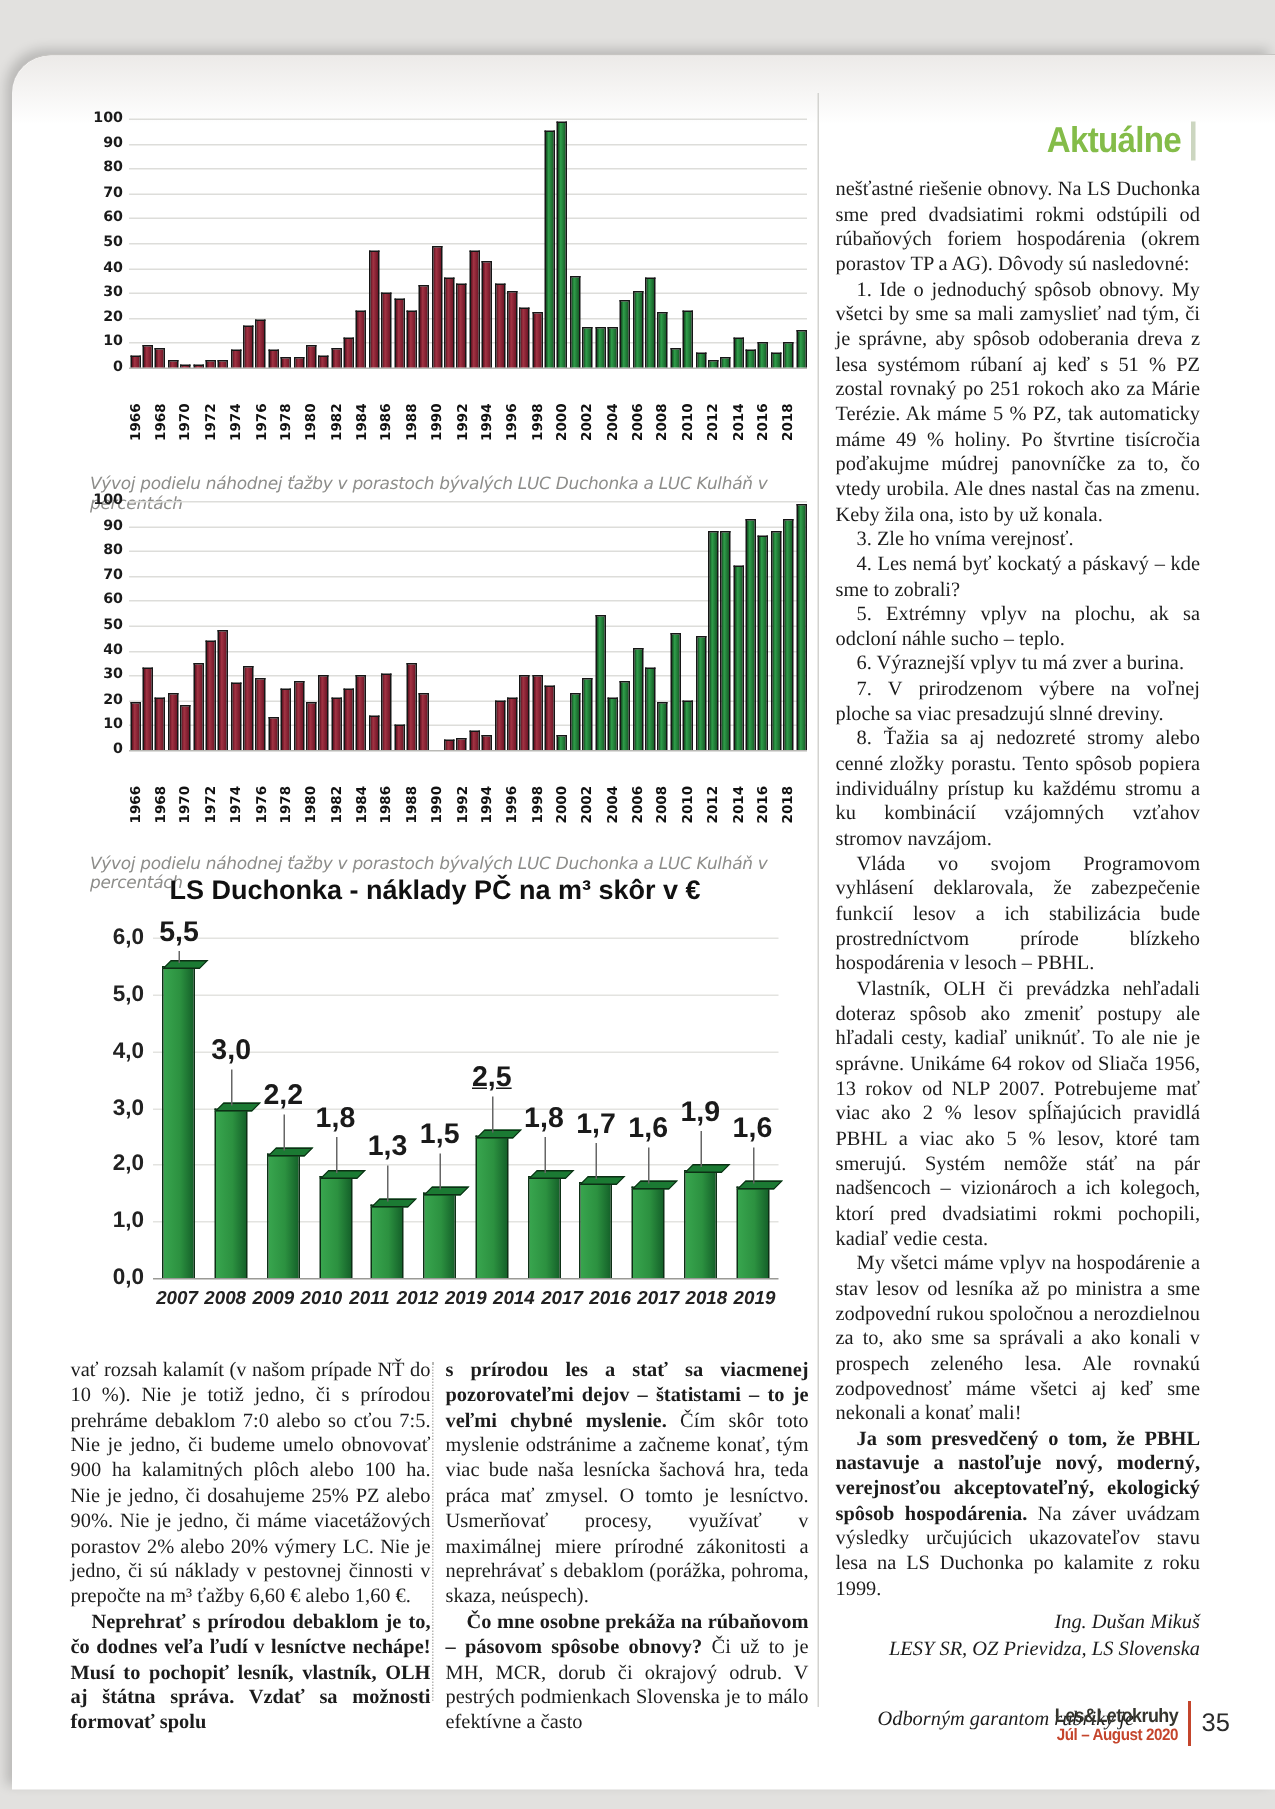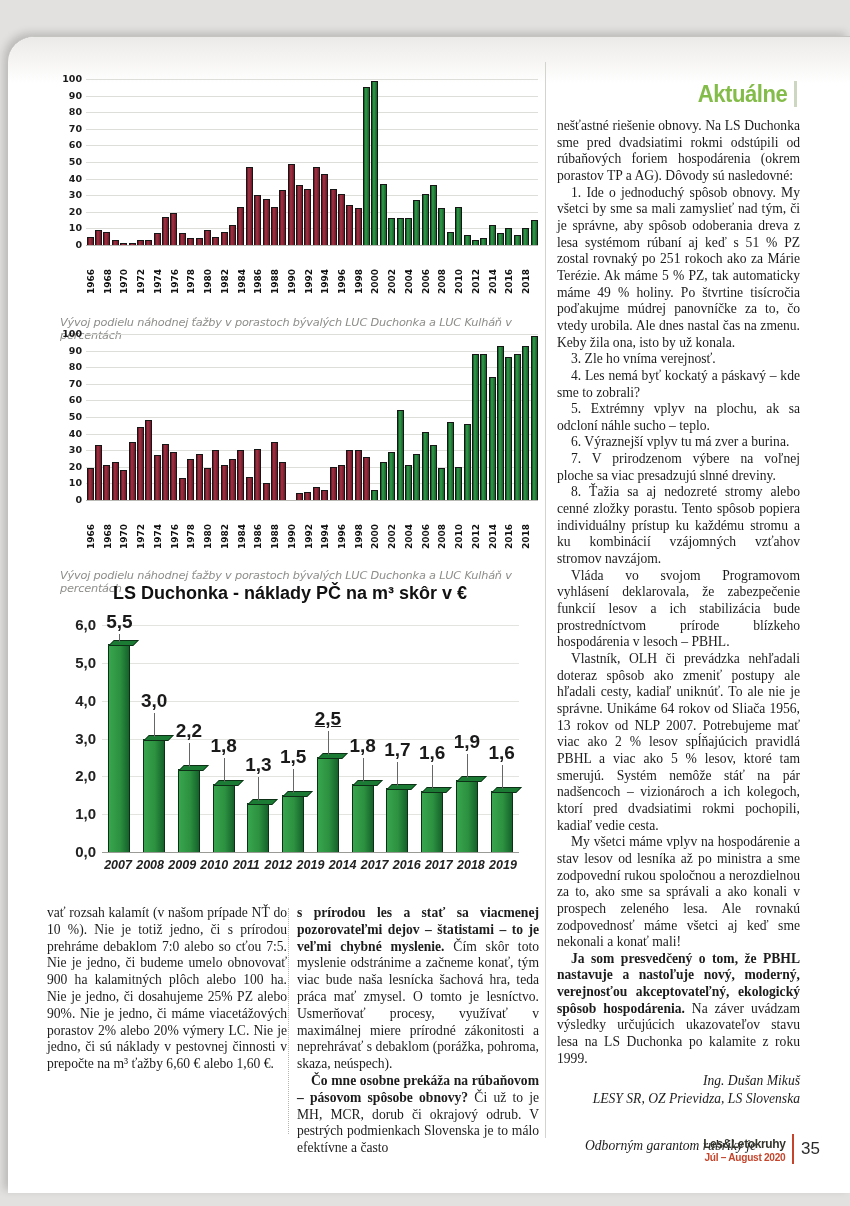--- a/index.html
+++ b/index.html
@@ -833,20 +833,21 @@
         <div class="xslot">2017</div>
         <div class="xslot">2016</div>
         <div class="xslot">2017</div>
         <div class="xslot">2018</div>
         <div class="xslot">2019</div>
       </div>
     </div>
 
   <div class="bodycol" id="leftcol1" style="left:47px;top:905px;width:240px;">
       <p><span>vať rozsah kalamít (v našom prípade NŤ do 10 %). Nie je totiž jedno, či s prírodou prehráme debaklom 7:0 alebo so cťou 7:5. Nie je jedno, či budeme umelo obnovovať 900 ha kalamitných plôch alebo 100 ha. Nie je jedno, či dosahujeme 25% PZ alebo 90%. Nie je jedno, či máme viacetážových porastov 2% alebo 20% výmery LC. Nie je jedno, či sú náklady v pestovnej činnosti v prepočte na m³ ťažby 6,60 € alebo 1,60 €.</span></p>
+      <p class="ind"><span class="b">Neprehrať s prírodou debaklom je to, čo dodnes veľa ľudí v lesníctve nechápe! Musí to pochopiť lesník, vlastník, OLH aj štátna správa. Vzdať sa možnosti formovať spolu</span></p>
     </div>
   <div class="bodycol" id="leftcol2" style="left:297px;top:905px;width:242px;">
       <p><span class="b">s prírodou les a stať sa viacmenej pozorovateľmi dejov – štatistami – to je veľmi chybné myslenie.</span><span> Čím skôr toto myslenie odstránime a začneme konať, tým viac bude naša lesnícka šachová hra, teda práca mať zmysel. O tomto je lesníctvo. Usmerňovať procesy, využívať v maximálnej miere prírodné zákonitosti a neprehrávať s debaklom (porážka, pohroma, skaza, neúspech).</span></p>
       <p class="ind"><span class="b">Čo mne osobne prekáža na rúbaňovom – pásovom spôsobe obnovy?</span><span> Či už to je MH, MCR, dorub či okrajový odrub. V pestrých podmienkach Slovenska je to málo efektívne a často</span></p>
     </div>
 
   <div class="rightcol">
     <div id="rightparas">
         <p><span>nešťastné riešenie obnovy. Na LS Duchonka sme pred dvadsiatimi rokmi odstúpili od rúbaňových foriem hospodárenia (okrem porastov TP a AG). Dôvody sú nasledovné:</span></p>
         <p class="ind"><span>1. Ide o jednoduchý spôsob obnovy. My všetci by sme sa mali zamyslieť nad tým, či je správne, aby spôsob odoberania dreva z lesa systémom rúbaní aj keď s 51 % PZ zostal rovnaký po 251 rokoch ako za Márie Terézie. Ak máme 5 % PZ, tak automaticky máme 49 % holiny. Po štvrtine tisícročia poďakujme múdrej panovníčke za to, čo vtedy urobila. Ale dnes nastal čas na zmenu. Keby žila ona, isto by už konala.</span></p>

